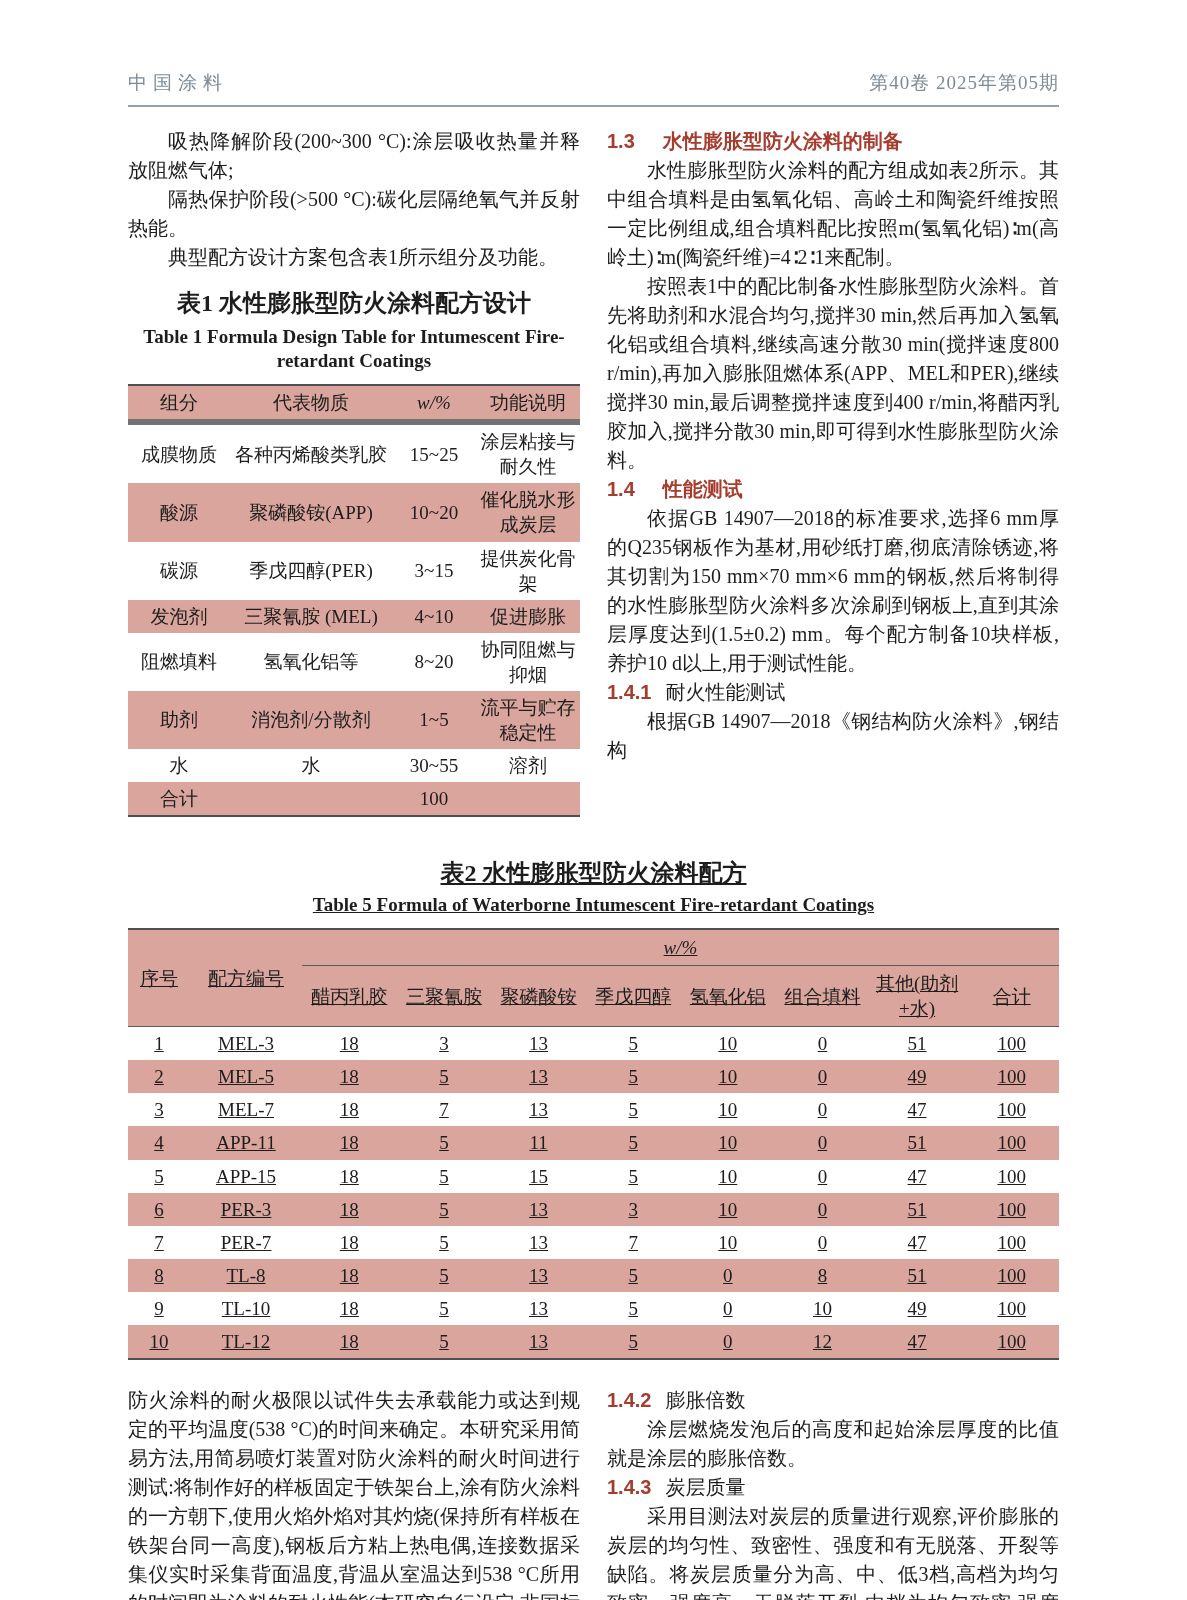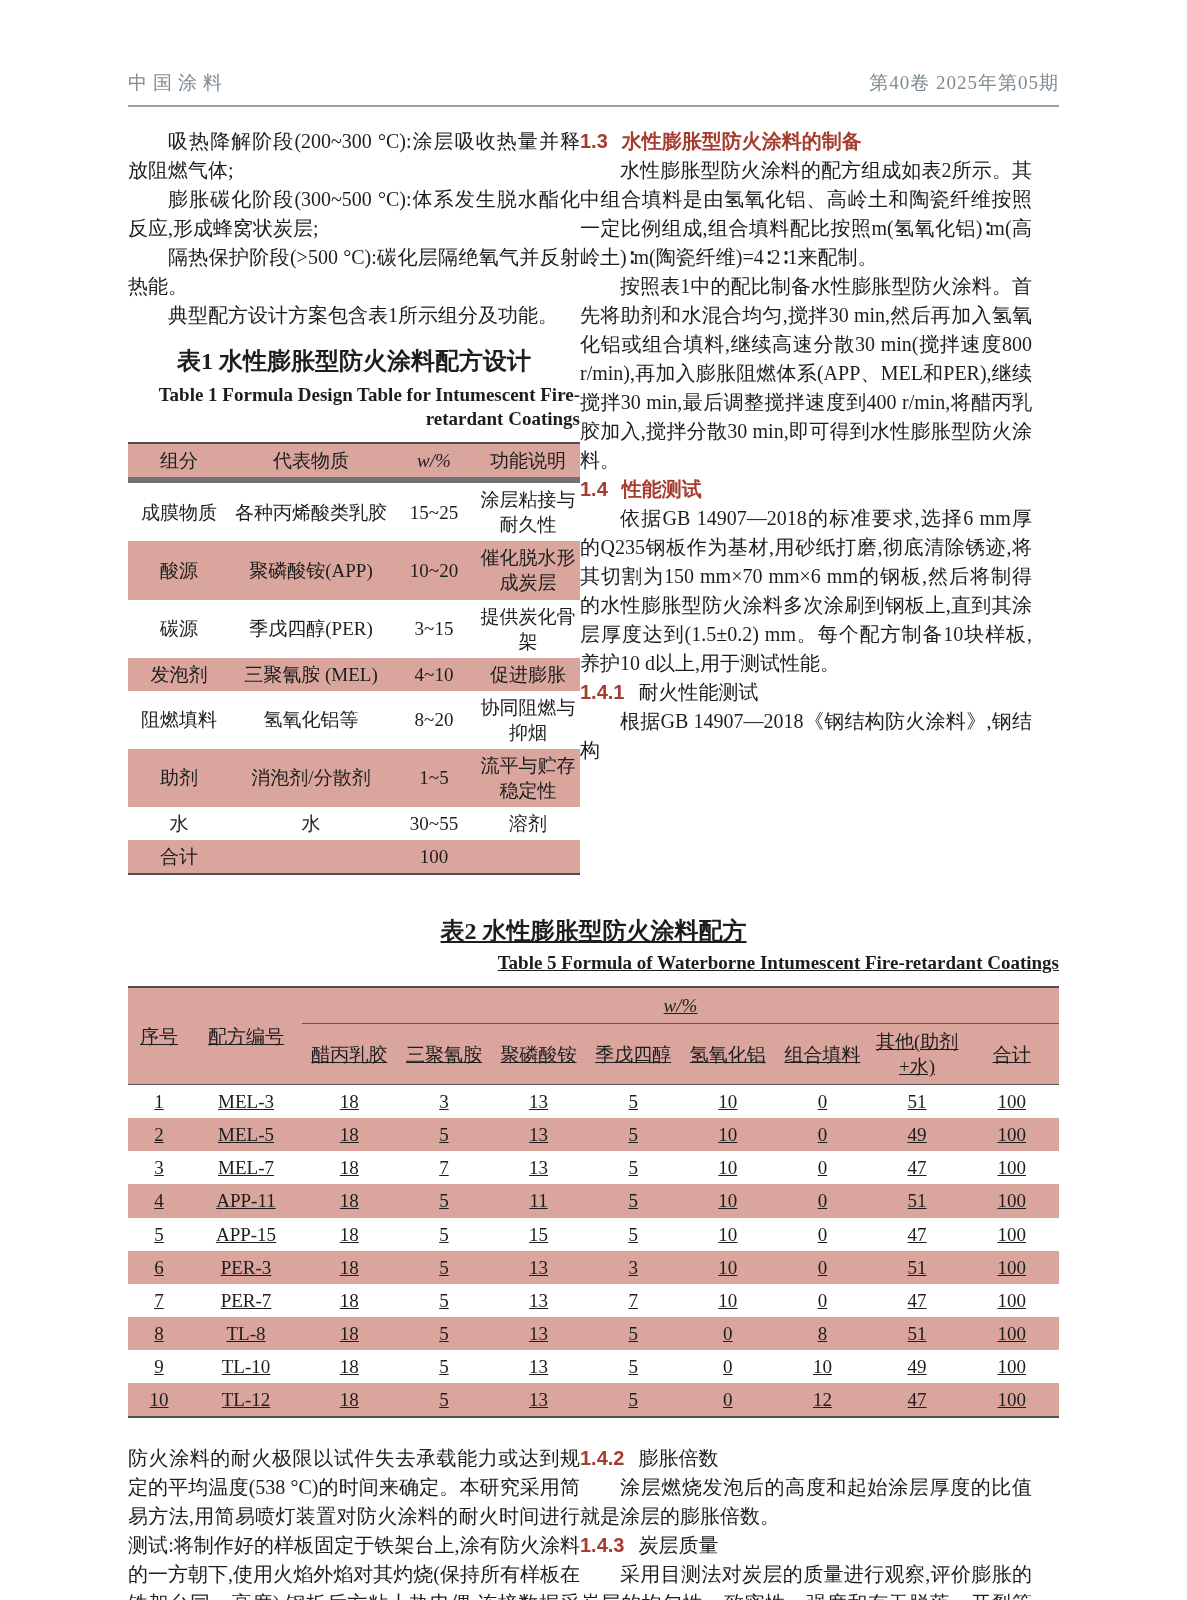--- a/index.html
+++ b/index.html
@@ -20,34 +20,34 @@
   .page-header {
     display:flex; justify-content:space-between; align-items:flex-end;
     color:#7e8b94; font-size:19px;
     padding-bottom:9px;
     border-bottom:2px solid #97a1aa;
   }
   .journal-name { letter-spacing:6px; }
   .issue-info   { letter-spacing:1px; }
 
   
-  .columns { display:flex; margin-top:20px; }
+  .columns { display:flex; gap:27px; margin-top:20px; }
   .col { width:452px; font-size:20px; line-height:1.45; text-align:justify; }
   .col p { margin:0; }
   .indent { text-indent:2em; }
 
   
   .sec-heading { margin:4px 0 2px 0; font-weight:bold; color:#a63c2e; }
-  .sec-heading .sec-num { margin-right:14px; font-family:"Liberation Sans","DejaVu Sans",sans-serif; font-weight:bold; }
+  .sec-heading .sec-num { margin-right:28px; font-family:"Liberation Sans","DejaVu Sans",sans-serif; font-weight:bold; }
   .sub-heading { margin:2px 0 1px 0; color:#1d1d1d; font-weight:normal; }
   .sub-heading .sec-num { color:#a63c2e; margin-right:14px; font-family:"Liberation Sans","DejaVu Sans",sans-serif; font-weight:bold; }
 
   
   .tbl-title-zh { text-align:center; font-weight:bold; font-size:24px; margin-top:14px; }
-  .tbl-title-en { text-align:right; font-weight:bold; font-size:19px; margin-top:4px; line-height:1.3; }
+  .tbl-title-en { text-align:center; font-weight:bold; font-size:19px; margin-top:4px; line-height:1.3; }
   table {
     border-collapse:collapse; width:100%;
     margin-top:10px;
     border-top:2px solid #4f4f4f;
     border-bottom:2px solid #4f4f4f;
     font-size:19px;
   }
   th, td { font-weight:normal; text-align:center; vertical-align:middle; padding:4px 2px; line-height:1.32; }
   thead { background:#d9a59c; }
   thead tr.hrule th { border-bottom:6px solid #737373; }
@@ -79,21 +79,20 @@
 
   <div class="page-header">
     <span class="journal-name">中国涂料</span>
     <span class="issue-info">第40卷  2025年第05期</span>
   </div>
 
   <div class="columns">
 
     <div class="col">
       <p class="indent">吸热降解阶段(200~300 °C):涂层吸收热量并释放阻燃气体;</p>
-      <p class="indent">膨胀碳化阶段(300~500 °C):体系发生脱水酯化反应,形成蜂窝状炭层;</p>
       <p class="indent">隔热保护阶段(&gt;500 °C):碳化层隔绝氧气并反射热能。</p>
       <p class="indent">典型配方设计方案包含表1所示组分及功能。</p>
 
       <div>
         <div class="tbl-title-zh">表1  水性膨胀型防火涂料配方设计</div>
         <div class="tbl-title-en">Table 1   Formula Design Table for Intumescent Fire-retardant Coatings</div>
         <table class="table1">
           <thead>
             <tr class="hrule">
               <th class="c1">组分</th>

